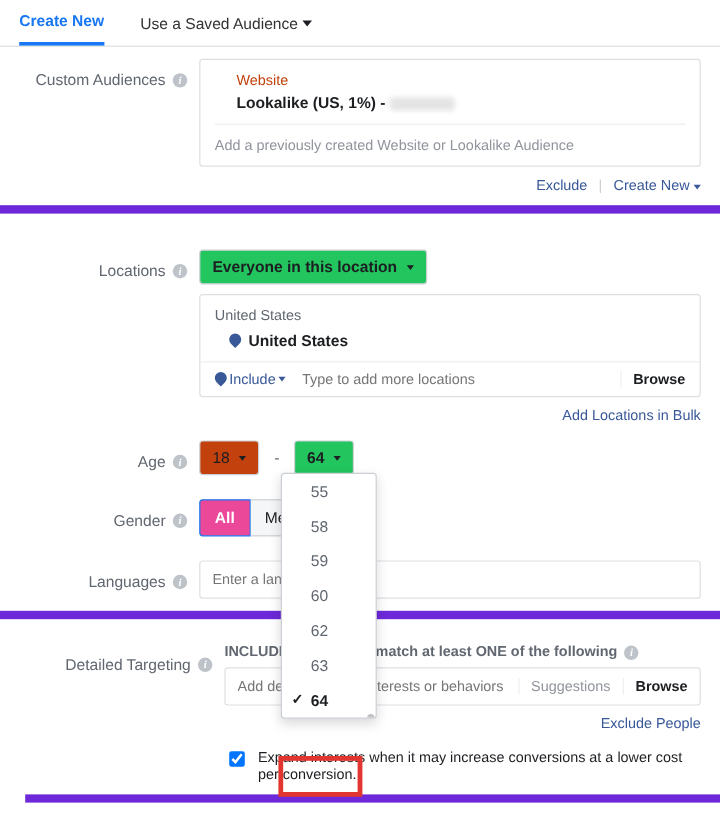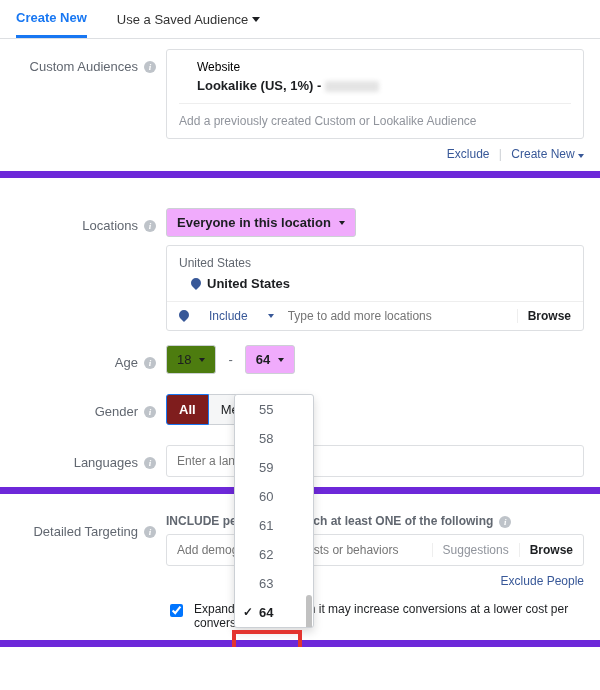--- a/index.html
+++ b/index.html
@@ -88,21 +88,21 @@
   }
   .box {
     border: 1px solid #dddfe2;
     border-radius: 3px;
     background: #fff;
   }
   .audience-box {
     padding: 10px 12px;
   }
   .audience-site {
-    color: #000000;
+    color: #c2410c;
     font-size: 12px;
     margin-bottom: 4px;
     margin-left: 18px;
   }
   .audience-name {
     font-weight: 700;
     font-size: 13px;
     margin-left: 18px;
   }
   .smudge {
@@ -131,30 +131,30 @@
     cursor: pointer;
   }
   .link-sep {
     color: #ccd0d5;
     margin: 0 6px;
   }
   .dropdown-btn {
     display: inline-flex;
     align-items: center;
     gap: 8px;
-    background: #f0abfc;
+    background: #22c55e;
     border: 1px solid #ccd0d5;
     border-radius: 3px;
     padding: 6px 10px;
     font-size: 13px;
     font-weight: 600;
     cursor: pointer;
   }
   .dropdown-btn.light {
-    background: #4d7c0f;
+    background: #c2410c;
     font-weight: 400;
   }
   .loc-box {
     margin-top: 8px;
   }
   .loc-inner {
     padding: 10px 12px 0 12px;
   }
   .loc-header {
     color: #616770;
@@ -185,21 +185,21 @@
   }
   .loc-input-row {
     display: flex;
     align-items: center;
     border-top: 1px solid #eee;
     padding: 6px 12px;
   }
   .include-dd {
     display: flex;
     align-items: center;
-    gap: 20px;
+    gap: 2px;
     color: #385898;
     font-size: 12px;
     margin-right: 12px;
     cursor: pointer;
   }
   .loc-input {
     flex: 1;
     border: none;
     outline: none;
     font-size: 12px;
@@ -225,21 +225,21 @@
   }
   .gender-btn {
     padding: 7px 12px;
     border: 1px solid #ccd0d5;
     font-size: 13px;
     cursor: pointer;
     background: #f5f6f7;
   }
   .gender-btn.first { border-radius: 3px 0 0 3px; }
   .gender-btn.active {
-    background: #7f1d1d;
+    background: #ec4899;
     color: #fff;
     border-color: #1877f2;
     font-weight: 700;
   }
   .lang-input {
     width: 100%;
     border: 1px solid #dddfe2;
     border-radius: 3px;
     padding: 8px 10px;
     font-size: 12px;
@@ -365,21 +365,21 @@
     <div class="label-col">
       <span>Custom Audiences</span>
       <span class="info-icon">i</span>
     </div>
     <div class="content-col">
       <div class="box audience-box">
         <div class="audience-site">Website</div>
         <div class="audience-name">
           <span>Lookalike (US, 1%) - </span><span class="smudge"></span>
         </div>
-        <div class="audience-input">Add a previously created Custom or Lookalike Audience</div>
+        <div class="audience-input">Add a previously created Website or Lookalike Audience</div>
       </div>
       <div class="link-row">
         <span class="link">Exclude</span>
         <span class="link-sep">|</span>
         <span class="link">
           <span>Create New</span>
           <span class="caret-down small blue"></span>
         </span>
       </div>
     </div>
@@ -406,20 +406,23 @@
         <div class="loc-input-row">
           <div class="include-dd">
             <span class="pin-icon"></span>
             <span>Include</span>
             <span class="caret-down small blue"></span>
           </div>
           <input class="loc-input" placeholder="Type to add more locations" style="">
           <span class="browse-btn">Browse</span>
         </div>
       </div>
+      <div class="link-row">
+        <span class="link">Add Locations in Bulk</span>
+      </div>
     </div>
   </div>
 
   <div class="section no-border" style="padding-top:4px; position:relative;padding-left:16px;">
     <div class="label-col">
       <span>Age</span>
       <span class="info-icon">i</span>
     </div>
     <div class="content-col">
       <div class="age-row">
@@ -452,21 +455,21 @@
   <div class="section">
     <div class="label-col">
       <span>Languages</span>
       <span class="info-icon">i</span>
     </div>
     <div class="content-col">
       <input class="lang-input" placeholder="Enter a language..." style="">
     </div>
   </div>
 
-  <div class="section" style="padding-top:20px;">
+  <div class="section" style="padding-top:20px;margin-left:21px;">
     <div class="label-col">
       <span>Detailed Targeting</span>
       <span class="info-icon">i</span>
     </div>
     <div class="content-col">
       <div class="dt-header">
         <span>INCLUDE people who match at least ONE of the following</span>
         <span class="info-icon">i</span>
       </div>
       <div class="dt-box">
@@ -486,21 +489,20 @@
     </div>
   </div>
 
   <div class="age-dropdown" id="age-dd" style="top:394px; left:234px;">
     <div class="age-dropdown-inner">
 
       <div class="age-opt">55</div>
         <div class="age-opt">58</div>
         <div class="age-opt">59</div>
         <div class="age-opt">60</div>
-        <div class="age-opt">61</div>
         <div class="age-opt">62</div>
         <div class="age-opt">63</div>
         <div class="age-opt selected">64</div>
         <div class="scrollbar-fake"></div>
     </div>
   </div>
   <div class="highlight-box" style="top:630px; left:232px;"></div>
 
 </div>
 

